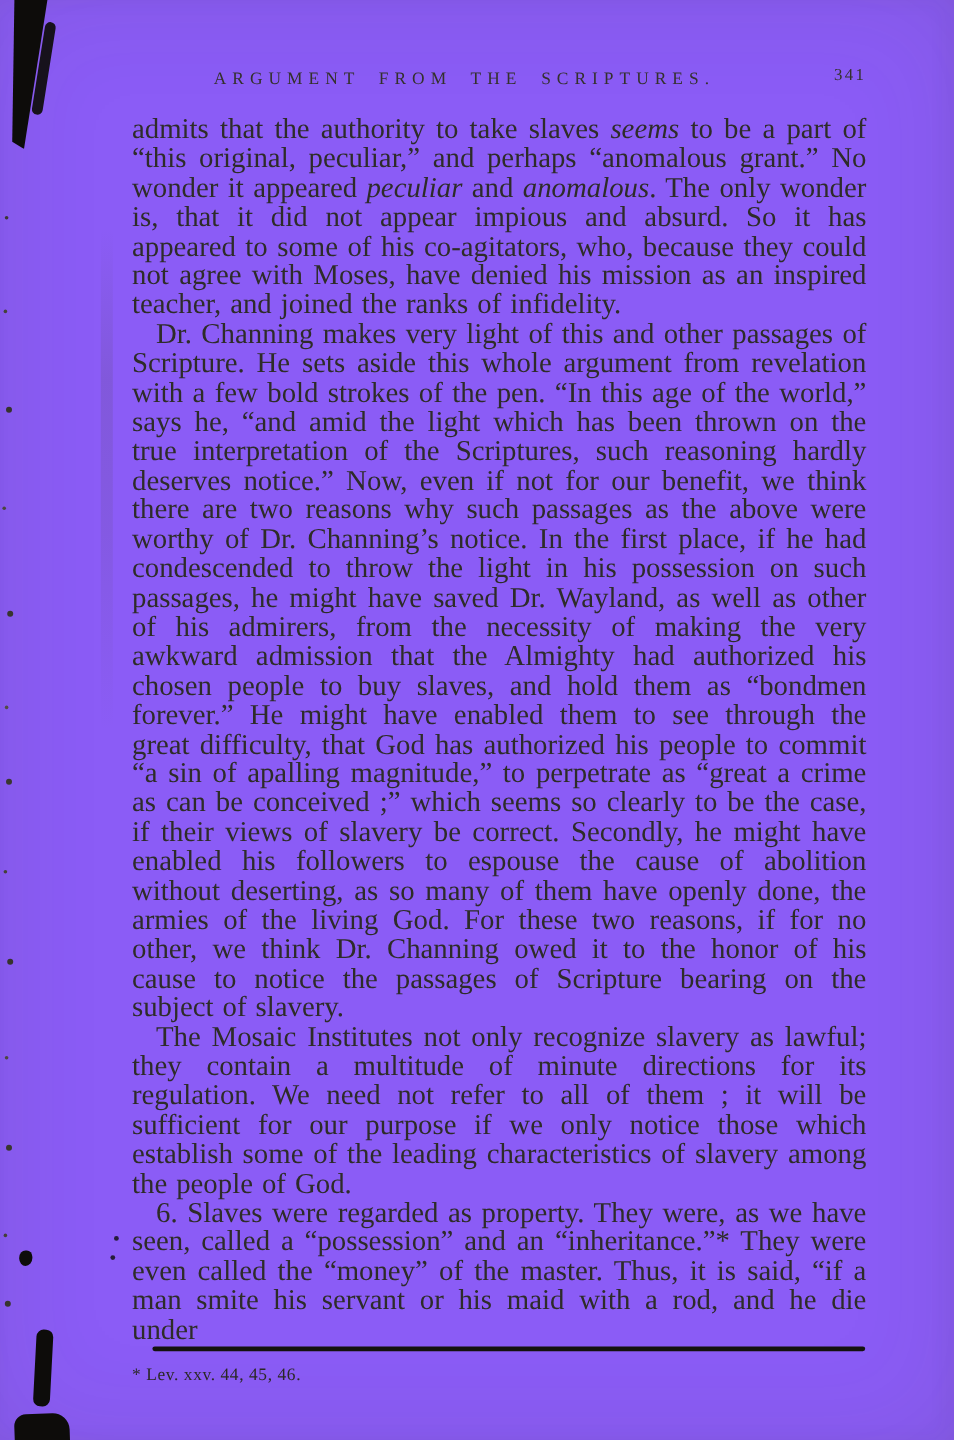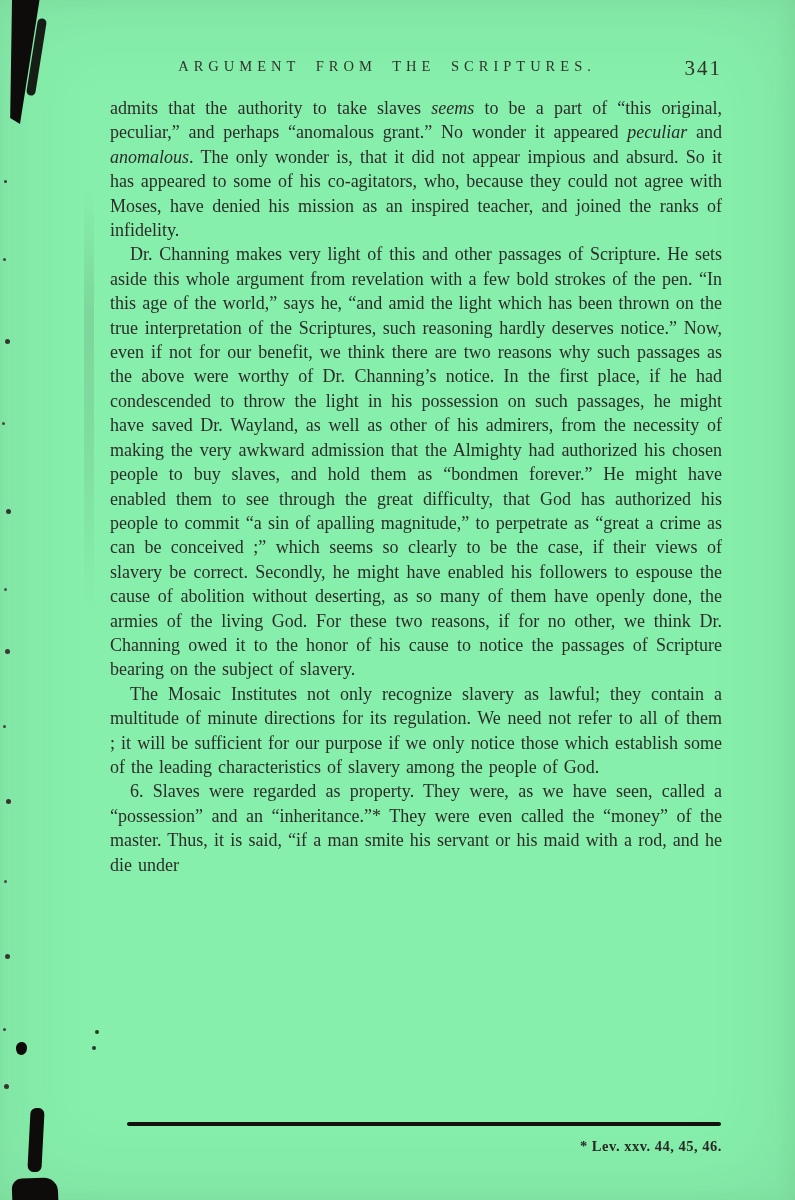--- a/index.html
+++ b/index.html
@@ -8,21 +8,21 @@
     width: 795px;
     height: 1200px;
     overflow: hidden;
     background: #e8e7e3;
     font-family: "Liberation Serif", "DejaVu Serif", serif;
   }
   .page {
     position: relative;
     width: 795px;
     height: 1200px;
-    background: #86efac;
+    background: #8b5cf6;
     color: #2e2c29;
     box-shadow: inset 0 0 90px rgba(60,55,45,0.10), inset -6px 0 18px rgba(60,55,45,0.05);
     overflow: hidden;
   }
   
   .header {
     position: absolute;
     left: 110px;
     top: 58px;
     width: 612px;
@@ -35,32 +35,32 @@
     font-size: 14.5px;
     letter-spacing: 5px;
     word-spacing: 7px;
     color: #34312d;
     white-space: nowrap;
   }
   .header .pagenum {
     position: absolute;
     right: 0;
     top: -2px;
-    font-size: 21px;
+    font-size: 14px;
     letter-spacing: 2px;
     color: #34312d;
     margin-left: 16px;
   }
   
   .body-text {
     position: absolute;
     left: 110px;
     top: 96px;
     width: 612px;
-    font-size: 18px;
+    font-size: 24px;
     line-height: 24.4px;
     text-align: justify;
     word-spacing: 1.5px;
   }
   .body-text p { margin: 0; }
   .body-text p.indent { text-indent: 20px; }
   .body-text i { font-style: italic; }
   
   .footnote-rule {
     position: absolute;
@@ -69,23 +69,23 @@
     width: 594px;
     height: 4px;
     background: #14120f;
     border-radius: 2px;
   }
   .footnote {
     position: absolute;
     left: 110px;
     top: 1138px;
     width: 612px;
-    text-align: right;
+    text-align: left;
     font-size: 14.5px;
-    font-weight: bold;
+    font-weight: normal;
     letter-spacing: 0.5px;
     color: #2a2825;
   }
   
   .artifact { position: absolute; background: #0d0c0a; }
   .art-corner-streak {
     left: 6px; top: -8px; width: 30px; height: 132px;
     clip-path: polygon(5% 0, 100% 0, 62% 100%, 28% 96%);
     transform: rotate(4deg);
   }

